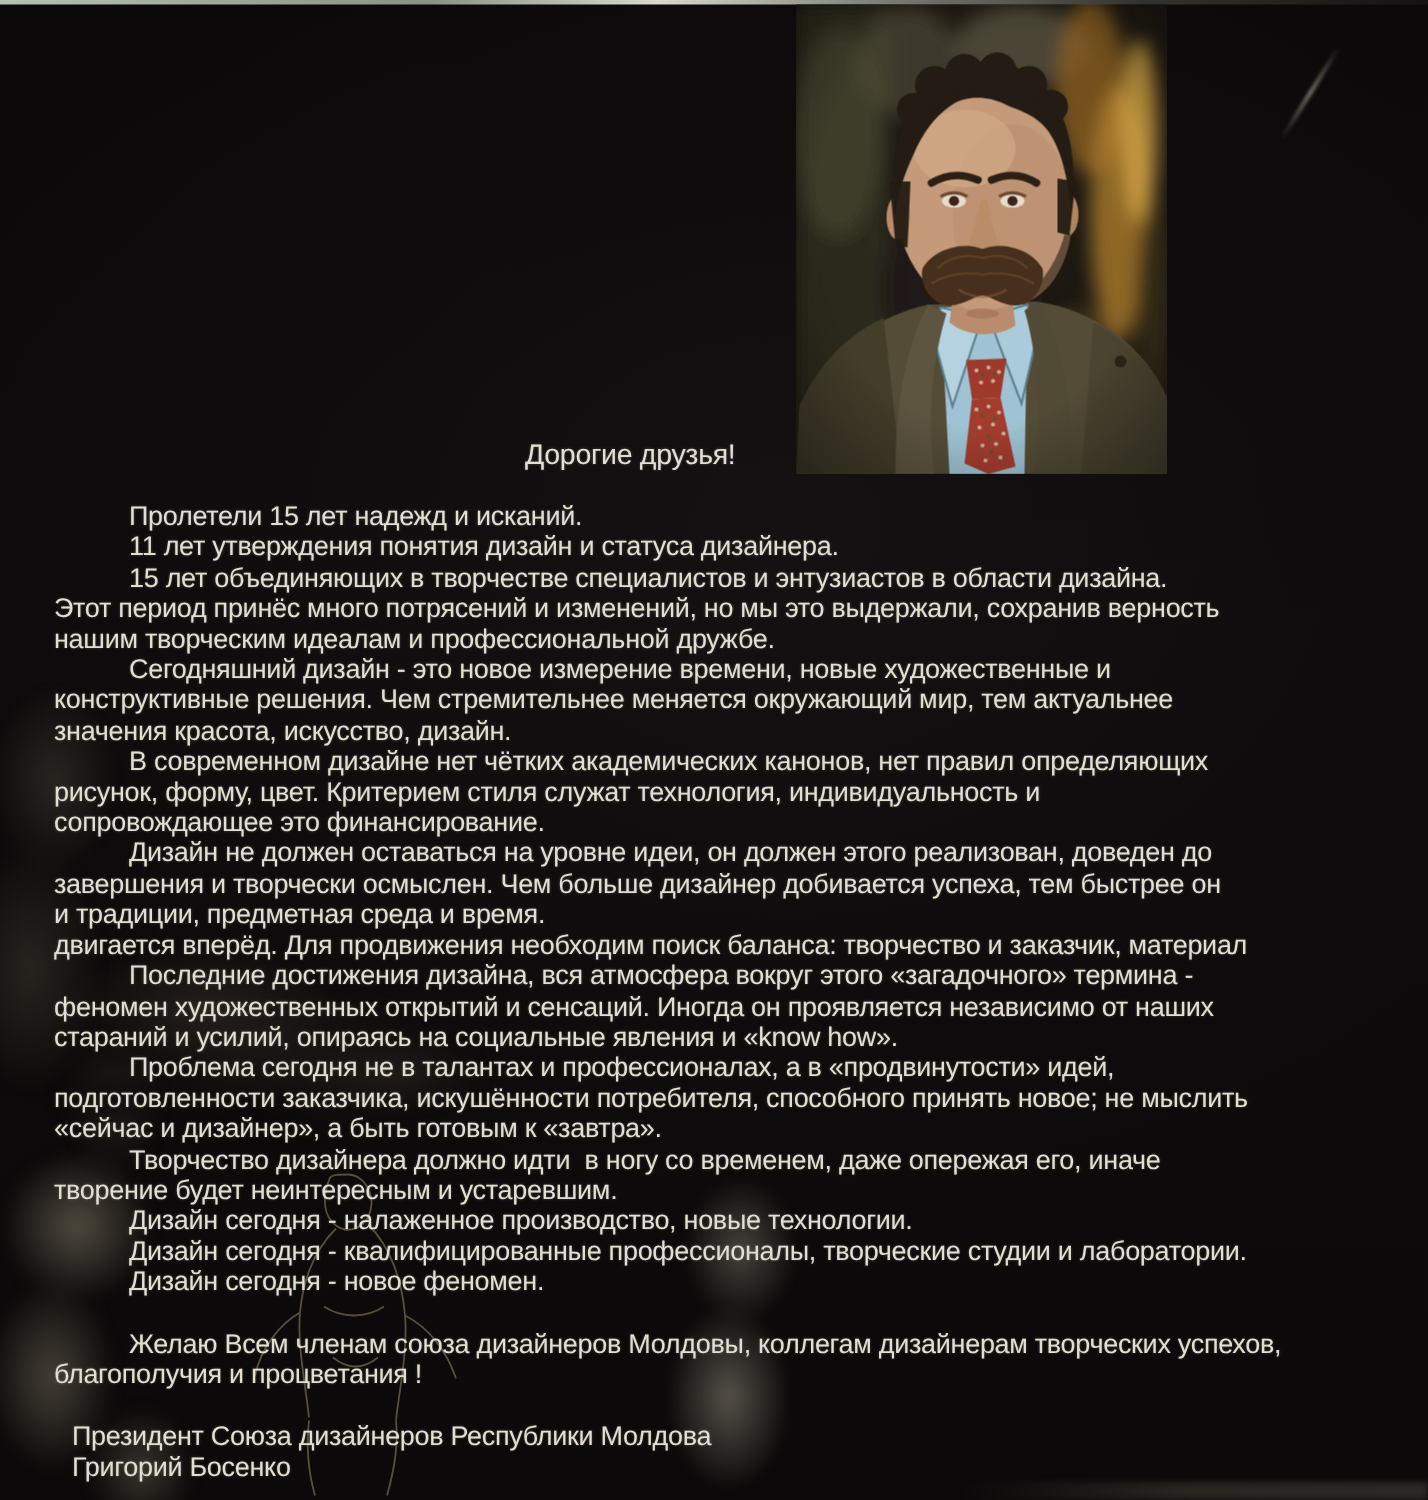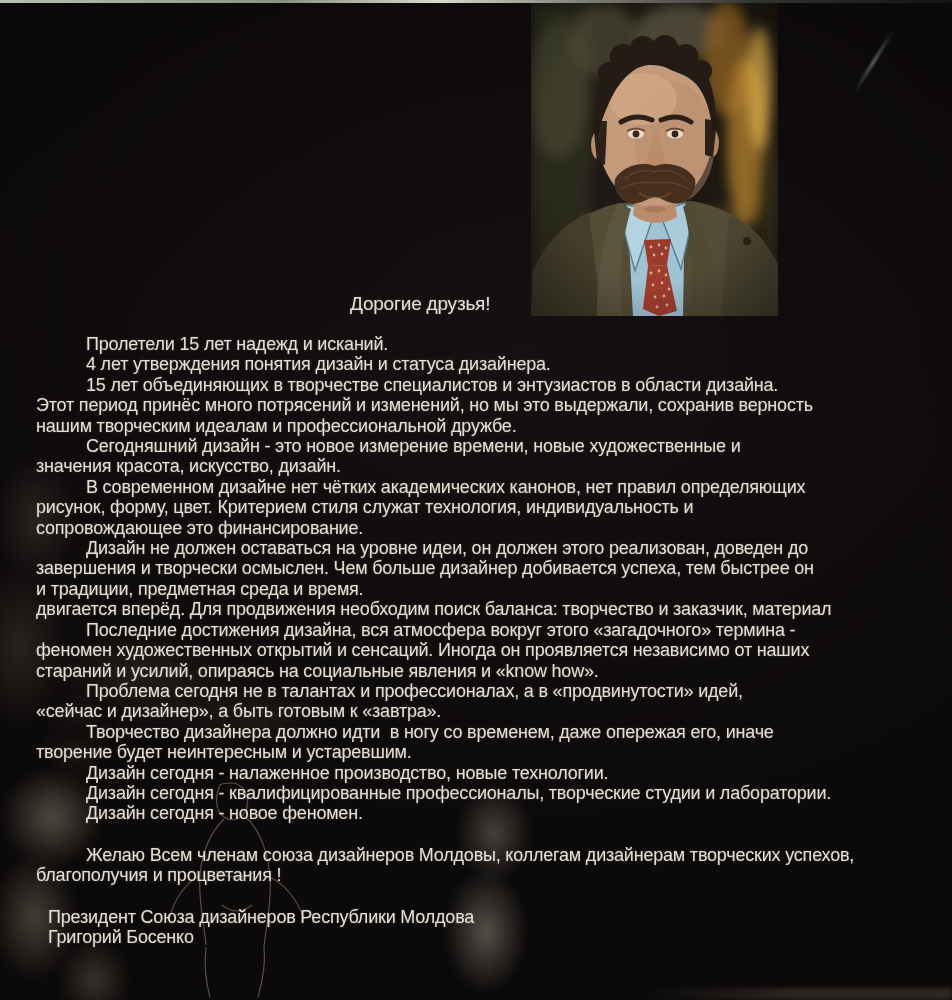--- a/index.html
+++ b/index.html
@@ -249,37 +249,39 @@
     <ellipse cx="124" cy="206" rx="11" ry="3.4" fill="#a5705a" opacity="0.7"></ellipse>
     <path d="M108,190 Q124,200 140,190" stroke="#8a5c3e" stroke-width="1.5" fill="none" opacity="0.5"></path>
 
     <rect x="0" y="0" width="247" height="313" fill="url(#vig)"></rect>
   </svg>
 
   <div class="salutation">Дорогие друзья!</div>
 
   <div class="letter-body">
     <div class="line indent">Пролетели 15 лет надежд и исканий.</div>
-    <div class="line indent">4 лет утверждения понятия дизайн и статуса дизайнера.</div>
+    <div class="line indent">11 лет утверждения понятия дизайн и статуса дизайнера.</div>
     <div class="line indent">15 лет объединяющих в творчестве специалистов и энтузиастов в области дизайна.</div>
     <div class="line">Этот период принёс много потрясений и изменений, но мы это выдержали, сохранив верность</div>
     <div class="line">нашим творческим идеалам и профессиональной дружбе.</div>
     <div class="line indent">Сегодняшний дизайн - это новое измерение времени, новые художественные и</div>
+    <div class="line">конструктивные решения. Чем стремительнее меняется окружающий мир, тем актуальнее</div>
     <div class="line">значения красота, искусство, дизайн.</div>
     <div class="line indent">В современном дизайне нет чётких академических канонов, нет правил определяющих</div>
     <div class="line">рисунок, форму, цвет. Критерием стиля служат технология, индивидуальность и</div>
     <div class="line">сопровождающее это финансирование.</div>
     <div class="line indent">Дизайн не должен оставаться на уровне идеи, он должен этого реализован, доведен до</div>
     <div class="line">завершения и творчески осмыслен. Чем больше дизайнер добивается успеха, тем быстрее он</div>
     <div class="line">и традиции, предметная среда и время.</div>
     <div class="line">двигается вперёд. Для продвижения необходим поиск баланса: творчество и заказчик, материал</div>
     <div class="line indent">Последние достижения дизайна, вся атмосфера вокруг этого «загадочного» термина -</div>
     <div class="line">феномен художественных открытий и сенсаций. Иногда он проявляется независимо от наших</div>
     <div class="line">стараний и усилий, опираясь на социальные явления и «know how».</div>
     <div class="line indent">Проблема сегодня не в талантах и профессионалах, а в «продвинутости» идей,</div>
+    <div class="line">подготовленности заказчика, искушённости потребителя, способного принять новое; не мыслить</div>
     <div class="line">«сейчас и дизайнер», а быть готовым к «завтра».</div>
     <div class="line indent">Творчество дизайнера должно идти  в ногу со временем, даже опережая его, иначе</div>
     <div class="line">творение будет неинтересным и устаревшим.</div>
     <div class="line indent">Дизайн сегодня - налаженное производство, новые технологии.</div>
     <div class="line indent">Дизайн сегодня - квалифицированные профессионалы, творческие студии и лаборатории.</div>
     <div class="line indent">Дизайн сегодня - новое феномен.</div>
     <div class="line indent gap-top">Желаю Всем членам союза дизайнеров Молдовы, коллегам дизайнерам творческих успехов,</div>
     <div class="line">благополучия и процветания !</div>
 
     <div class="signature">

